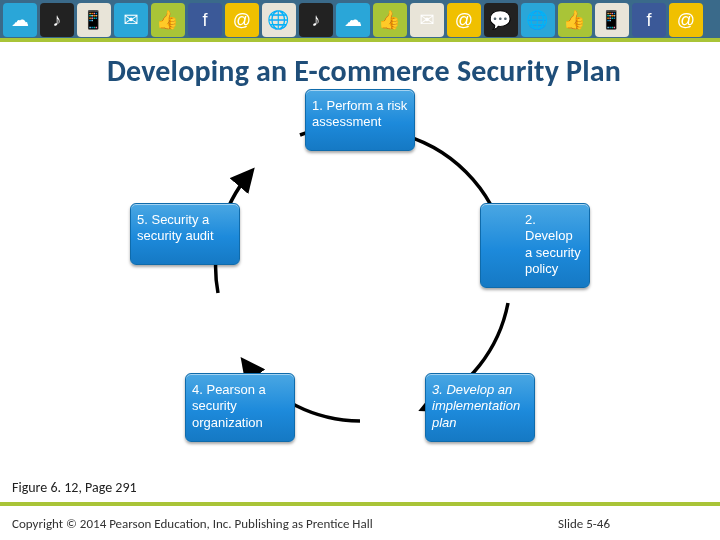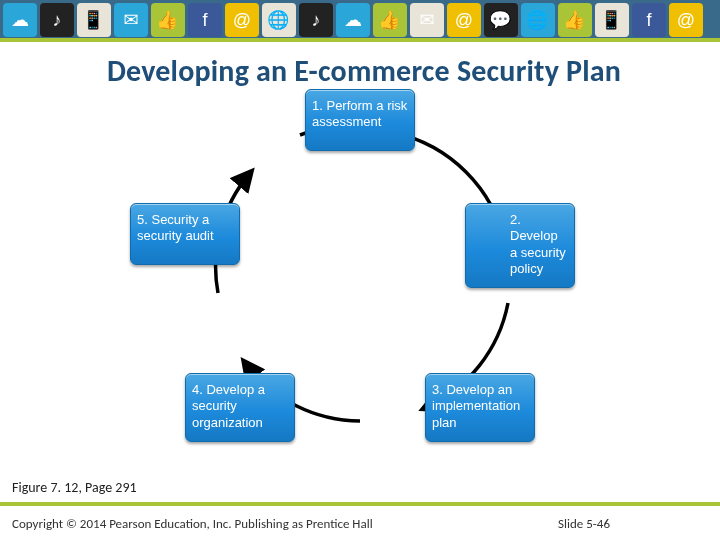--- a/index.html
+++ b/index.html
@@ -79,22 +79,22 @@
     text-align: left;
     line-height: 1.25;
     background: linear-gradient(#4aa7e3, #1d8adb 55%, #1579c4);
     box-shadow: 0 2px 3px rgba(0,0,0,0.35), inset 0 1px 0 rgba(255,255,255,0.5);
     border: 1px solid #0f6bab;
   }
   .step .num {
     display: inline;
   }
   .step1 { left: 175px; top: -4px; }
-  .step2 { left: 335px; top: 110px; padding-left: 44px; }
-  .step3 { left: 295px; top: 280px; }
+  .step2 { left: 350px; top: 110px; padding-left: 44px; }
+  .step3 { left: 295px; top: 280px; font-style: italic; }
   .step4 { left: 55px;  top: 280px; }
   .step5 { left: 0px;   top: 110px; }
   .caption {
     position: absolute;
     left: 12px;
     bottom: 44px;
     font-size: 14px;
     color: #222;
   }
   .footer {
@@ -178,26 +178,26 @@
   <div class="step step2">
     <span class="num">2.</span>
     <span>Develop a security policy</span>
   </div>
   <div class="step step3">
     <span class="num">3.</span>
     <span>Develop an implementation plan</span>
   </div>
   <div class="step step4">
     <span class="num">4.</span>
-    <span>Develop a security organization</span>
+    <span>Pearson a security organization</span>
   </div>
   <div class="step step5">
     <span class="num">5.</span>
     <span>Security a security audit</span>
   </div>
 </div>
 
-<div class="caption">Figure 7. 12, Page 291</div>
+<div class="caption">Figure 6. 12, Page 291</div>
 
 <div class="footer">
   <span>Copyright © 2014 Pearson Education, Inc. Publishing as Prentice Hall</span>
   <span class="slide-no">Slide 5-46</span>
 </div>
 
 </body></html>

